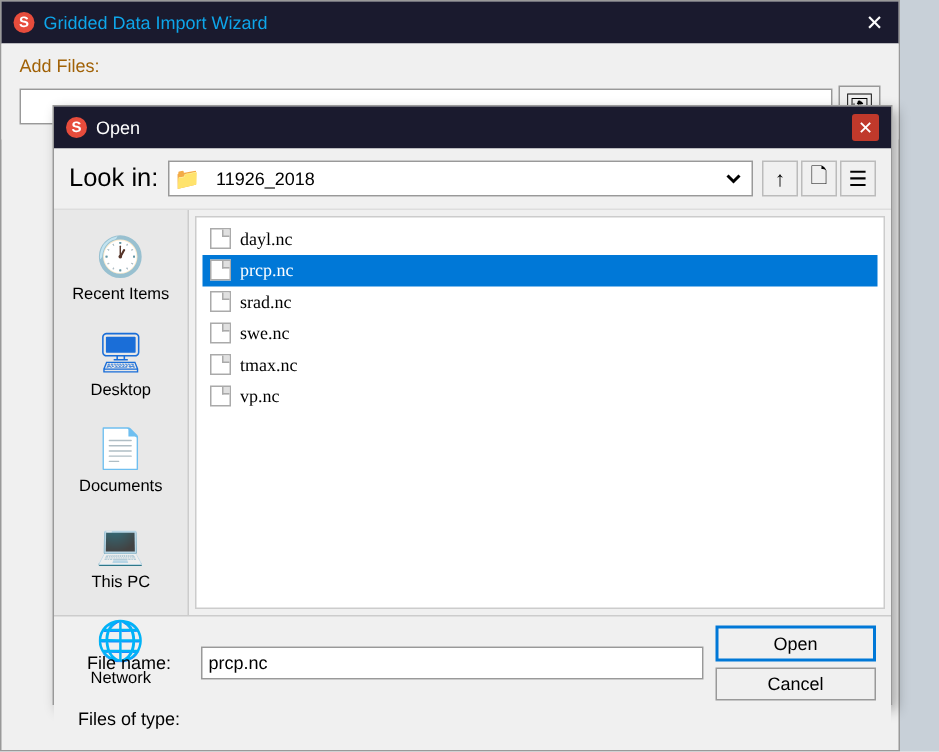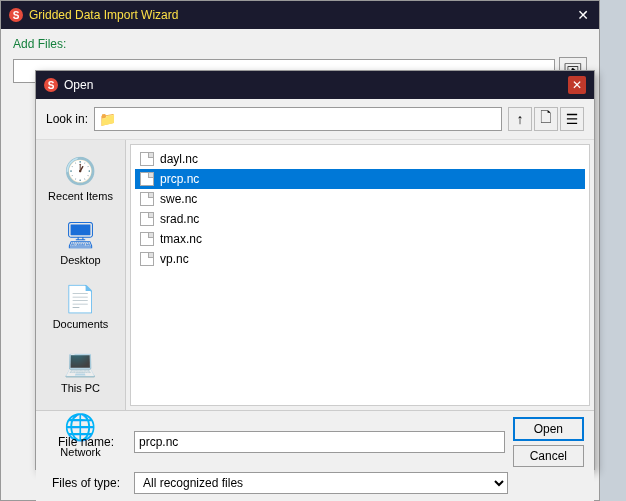--- a/index.html
+++ b/index.html
@@ -28,21 +28,21 @@
       color: white;
       display: flex;
       align-items: center;
       padding: 4px 8px;
       height: 28px;
       justify-content: space-between;
     }
 
     .wizard-title {
       font-size: 12px;
-      color: #fde047;
+      color: #0ea5e9;
     }
 
     .wizard-close-btn {
       width: 16px;
       height: 16px;
       background: transparent;
       border: none;
       color: white;
       font-size: 14px;
       cursor: pointer;
@@ -52,21 +52,21 @@
     }
 
     .wizard-body {
       padding: 8px 12px;
       background: #f0f0f0;
     }
 
     .add-files-label {
       font-size: 12px;
       margin-bottom: 6px;
-      color: #15803d;
+      color: #a16207;
     }
 
     .add-files-row {
       display: flex;
       align-items: center;
       gap: 4px;
     }
 
     .add-files-input {
       flex: 1;
@@ -139,21 +139,21 @@
     .look-in-row {
       display: flex;
       align-items: center;
       padding: 8px 10px;
       gap: 6px;
       background: #f0f0f0;
       border-bottom: 1px solid #ddd;
     }
 
     .look-in-label {
-      font-size: 12px;
+      font-size: 17px;
       white-space: nowrap;
     }
 
     .look-in-select {
       flex: 1;
       height: 24px;
       border: 1px solid #999;
       background: white;
       padding: 0 4px;
       font-size: 12px;
@@ -236,25 +236,25 @@
       flex: 1;
       background: white;
       border: 1px solid #ccc;
       margin: 4px;
       overflow-y: auto;
       padding: 4px;
     }
 
     .file-item {
       display: flex;
-      align-items: center;
       gap: 6px;
       padding: 2px 4px;
       cursor: pointer;
       border: 1px solid transparent;
+      font-family: Liberation Serif, serif;
     }
 
     .file-item.selected {
       background: #0078d7;
       color: white;
     }
 
     .file-icon-page {
       width: 14px;
       height: 14px;
@@ -330,21 +330,21 @@
     .btn-open {
       padding: 3px 16px;
       background: #f0f0f0;
       border: 2px solid #0078d7;
       cursor: pointer;
       font-size: 12px;
       min-width: 60px;
     }
 
     .btn-cancel {
-      padding: 3px 16px;
+      padding: 3px 34px;
       background: #f0f0f0;
       border: 1px solid #999;
       cursor: pointer;
       font-size: 12px;
       min-width: 60px;
     }
 
     
     .logo-s {
       width: 14px;
@@ -386,20 +386,23 @@
       <div class="logo-s">S</div>
       <span class="dialog-title">Open</span>
     </div>
     <button class="dialog-close-btn">✕</button>
   </div>
 
   <div class="look-in-row">
     <span class="look-in-label">Look in:</span>
     <div class="look-in-select">
       <span class="folder-icon-sm">📁</span>
+      <select style="flex:1; border:none; background:transparent; font-size:12px; outline:none;">
+        <option>11926_2018</option>
+      </select>
     </div>
     <div class="toolbar-buttons">
       <button class="toolbar-btn" title="Up one level">↑</button>
       <button class="toolbar-btn" title="Create new folder">🗋</button>
       <button class="toolbar-btn" title="Change view">☰</button>
     </div>
   </div>
 
   <div class="dialog-content">
 
@@ -430,25 +433,25 @@
     <div class="file-item">
           <div class="file-icon-page"></div>
           <span class="file-name">dayl.nc</span>
         </div>
         <div class="file-item selected">
           <div class="file-icon-page"></div>
           <span class="file-name">prcp.nc</span>
         </div>
         <div class="file-item">
           <div class="file-icon-page"></div>
+          <span class="file-name">srad.nc</span>
+        </div>
+        <div class="file-item">
+          <div class="file-icon-page"></div>
           <span class="file-name">swe.nc</span>
-        </div>
-        <div class="file-item">
-          <div class="file-icon-page"></div>
-          <span class="file-name">srad.nc</span>
         </div>
         <div class="file-item">
           <div class="file-icon-page"></div>
           <span class="file-name">tmax.nc</span>
         </div>
         <div class="file-item">
           <div class="file-icon-page"></div>
           <span class="file-name">vp.nc</span>
         </div>
       </div>
@@ -458,19 +461,16 @@
     <div class="bottom-row">
       <span class="bottom-label">File name:</span>
       <input class="filename-input" type="text" id="filename-input" value="prcp.nc" style="">
       <div class="dialog-action-buttons" style="display:flex; flex-direction:column; gap:4px;">
         <button class="btn-open">Open</button>
         <button class="btn-cancel">Cancel</button>
       </div>
     </div>
     <div class="bottom-row">
       <span class="bottom-label">Files of type:</span>
-      <select class="filetype-select">
-        <option>All recognized files</option>
-      </select>
       <div style="width:68px;"></div>
     </div>
   </div>
 </div>
 
 </body></html>

